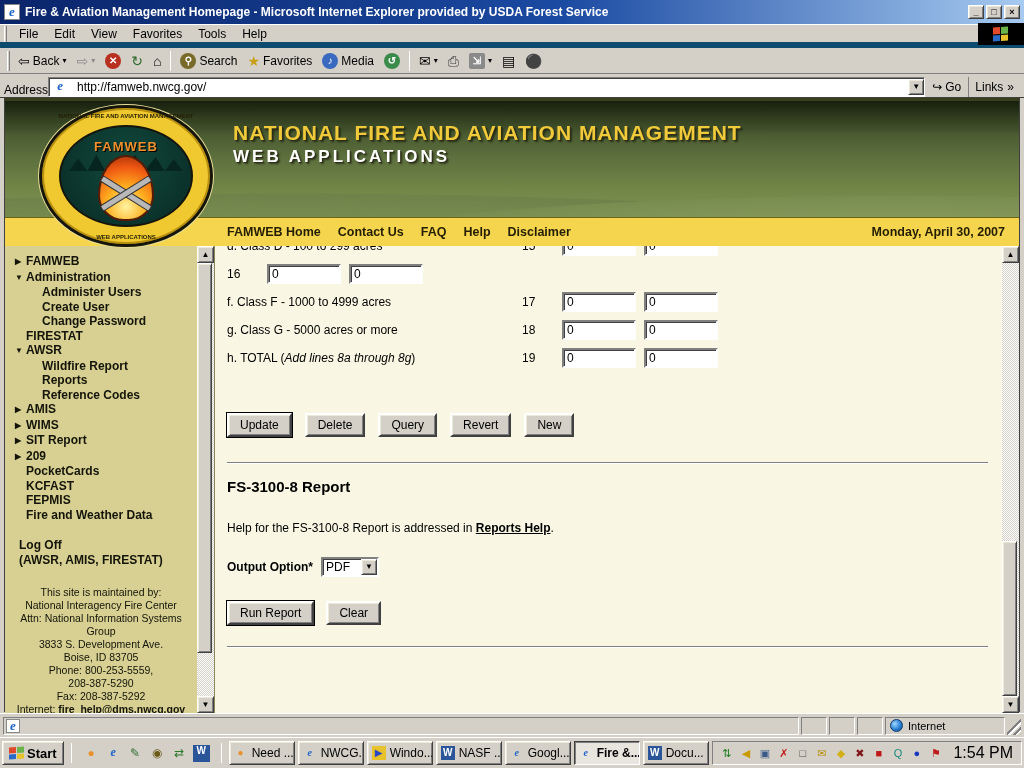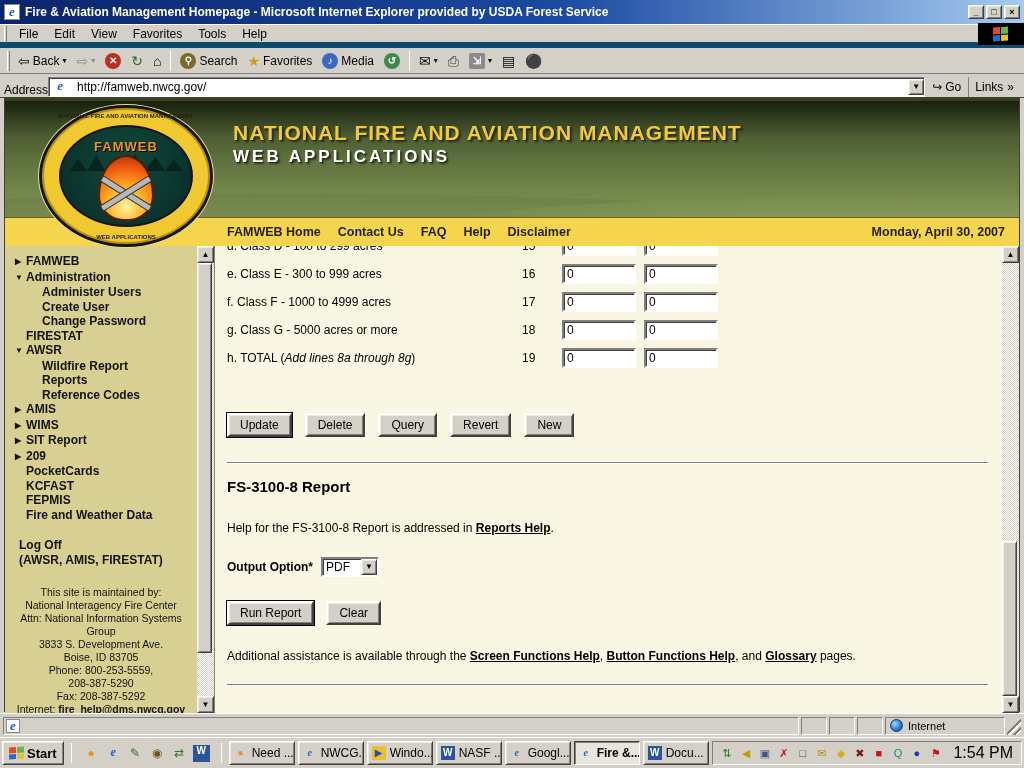--- a/index.html
+++ b/index.html
@@ -351,21 +351,20 @@
 
       <div class="mainframe">
 
         <div class="frow clip">
           <span class="flabel"><span>d. Class D - 100 to 299 acres</span><i></i><span></span></span>
           <span class="fnum">15</span>
           <input class="finput" value="0" style="">
           <input class="finput" value="0" style="">
         </div>
         <div class="frow">
-          <span class="flabel"><span>e. Class E - 300 to 999 acres</span><i></i><span></span></span>
           <span class="fnum">16</span>
           <input class="finput" value="0" style="">
           <input class="finput" value="0" style="">
         </div>
         <div class="frow">
           <span class="flabel"><span>f. Class F - 1000 to 4999 acres</span><i></i><span></span></span>
           <span class="fnum">17</span>
           <input class="finput" value="0" style="">
           <input class="finput" value="0" style="">
         </div>
@@ -404,23 +403,20 @@
             <span>PDF</span>
             <span class="dd raised">▼</span>
           </span>
         </div>
 
         <div class="runrow">
           <button class="formbtn default">Run Report</button>
           <button class="formbtn">Clear</button>
         </div>
 
-        <div class="assist">
-          <span>Additional assistance is available through the </span><span class="blink">Screen Functions Help</span><span>, </span><span class="blink">Button Functions Help</span><span>, and </span><span class="blink">Glossary</span><span> pages.</span>
-        </div>
 
         <div class="hrline2"></div>
       </div>
 
       <div class="vscroll">
         <div class="varrow raised">▲</div>
         <div class="vtrack">
           <div class="vthumb raised" style="bottom:0; height:155px;"></div>
         </div>
         <div class="varrow raised">▼</div>

